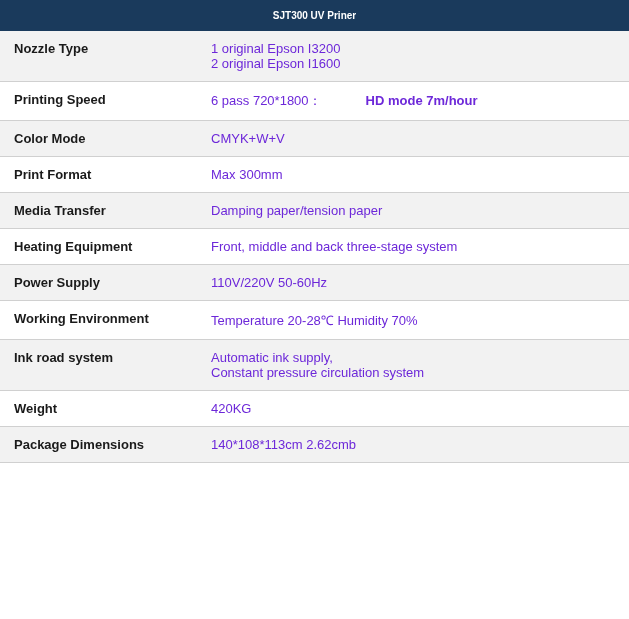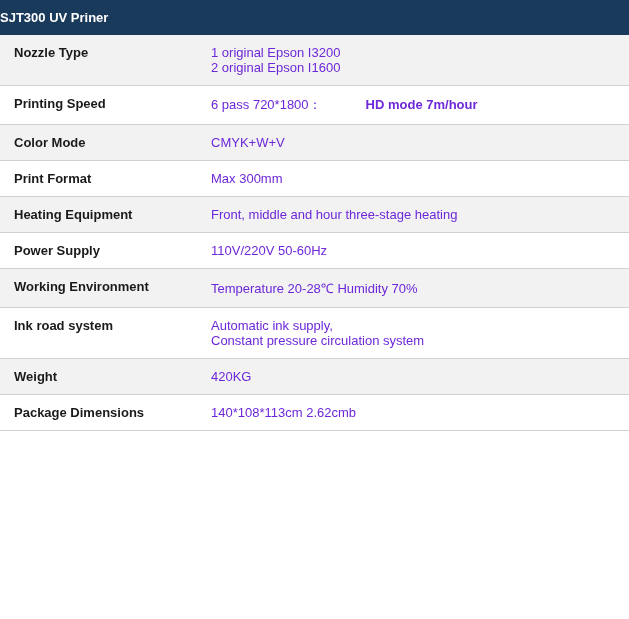--- a/index.html
+++ b/index.html
@@ -8,23 +8,23 @@
       font-size: 13px;
       background: #fff;
       width: 629px;
     }
     .table-container {
       width: 629px;
     }
     .header-row {
       background-color: #1a3a5c;
       color: #fff;
-      text-align: left;
+      text-align: center;
       padding: 10px 0;
-      font-size: 13px;
+      font-size: 10px;
       font-weight: bold;
     }
     .spec-table {
       width: 100%;
       border-collapse: collapse;
     }
     .spec-table tr {
       border-bottom: 1px solid #d0d0d0;
     }
     .spec-table tr:nth-child(odd) {
@@ -71,22 +71,26 @@
         </tr>
         <tr>
           <td class="label-col">Color Mode</td>
           <td class="value-col">CMYK+W+V</td>
         </tr>
         <tr>
           <td class="label-col">Print Format</td>
           <td class="value-col">Max 300mm</td>
         </tr>
         <tr>
+          <td class="label-col">Media Transfer</td>
+          <td class="value-col">Damping paper/tension paper</td>
+        </tr>
+        <tr>
           <td class="label-col">Heating Equipment</td>
-          <td class="value-col">Front, middle and hour three-stage heating</td>
+          <td class="value-col">Front, middle and back three-stage system</td>
         </tr>
         <tr>
           <td class="label-col">Power Supply</td>
           <td class="value-col">110V/220V 50-60Hz</td>
         </tr>
         <tr>
           <td class="label-col">Working Environment</td>
           <td class="value-col">Temperature 20-28℃ Humidity 70%</td>
         </tr>
         <tr>

